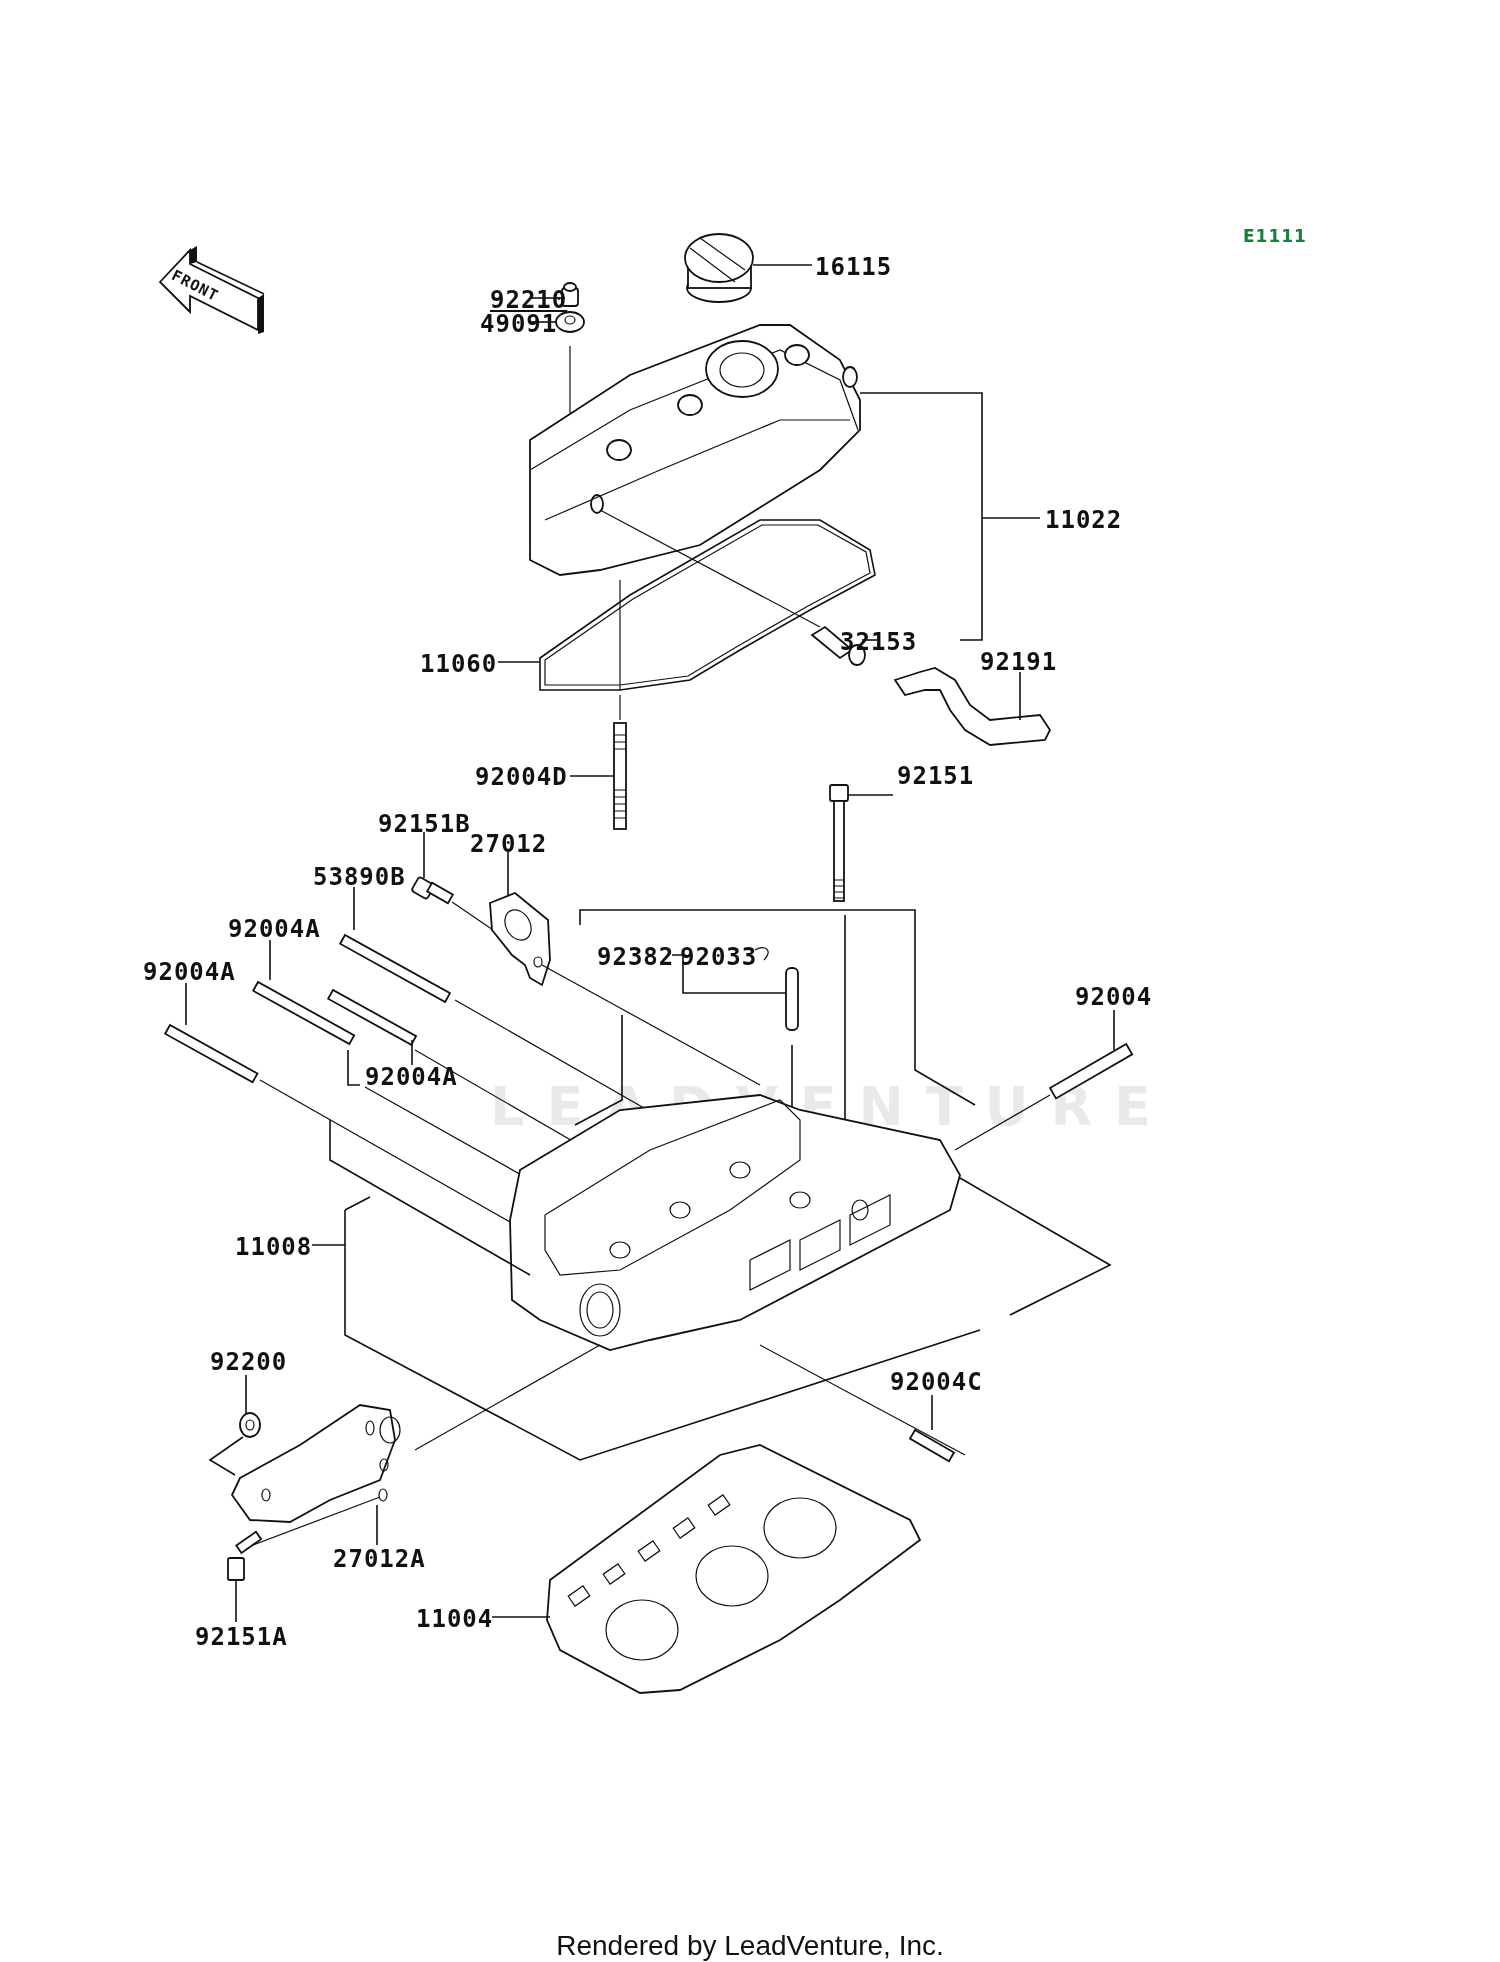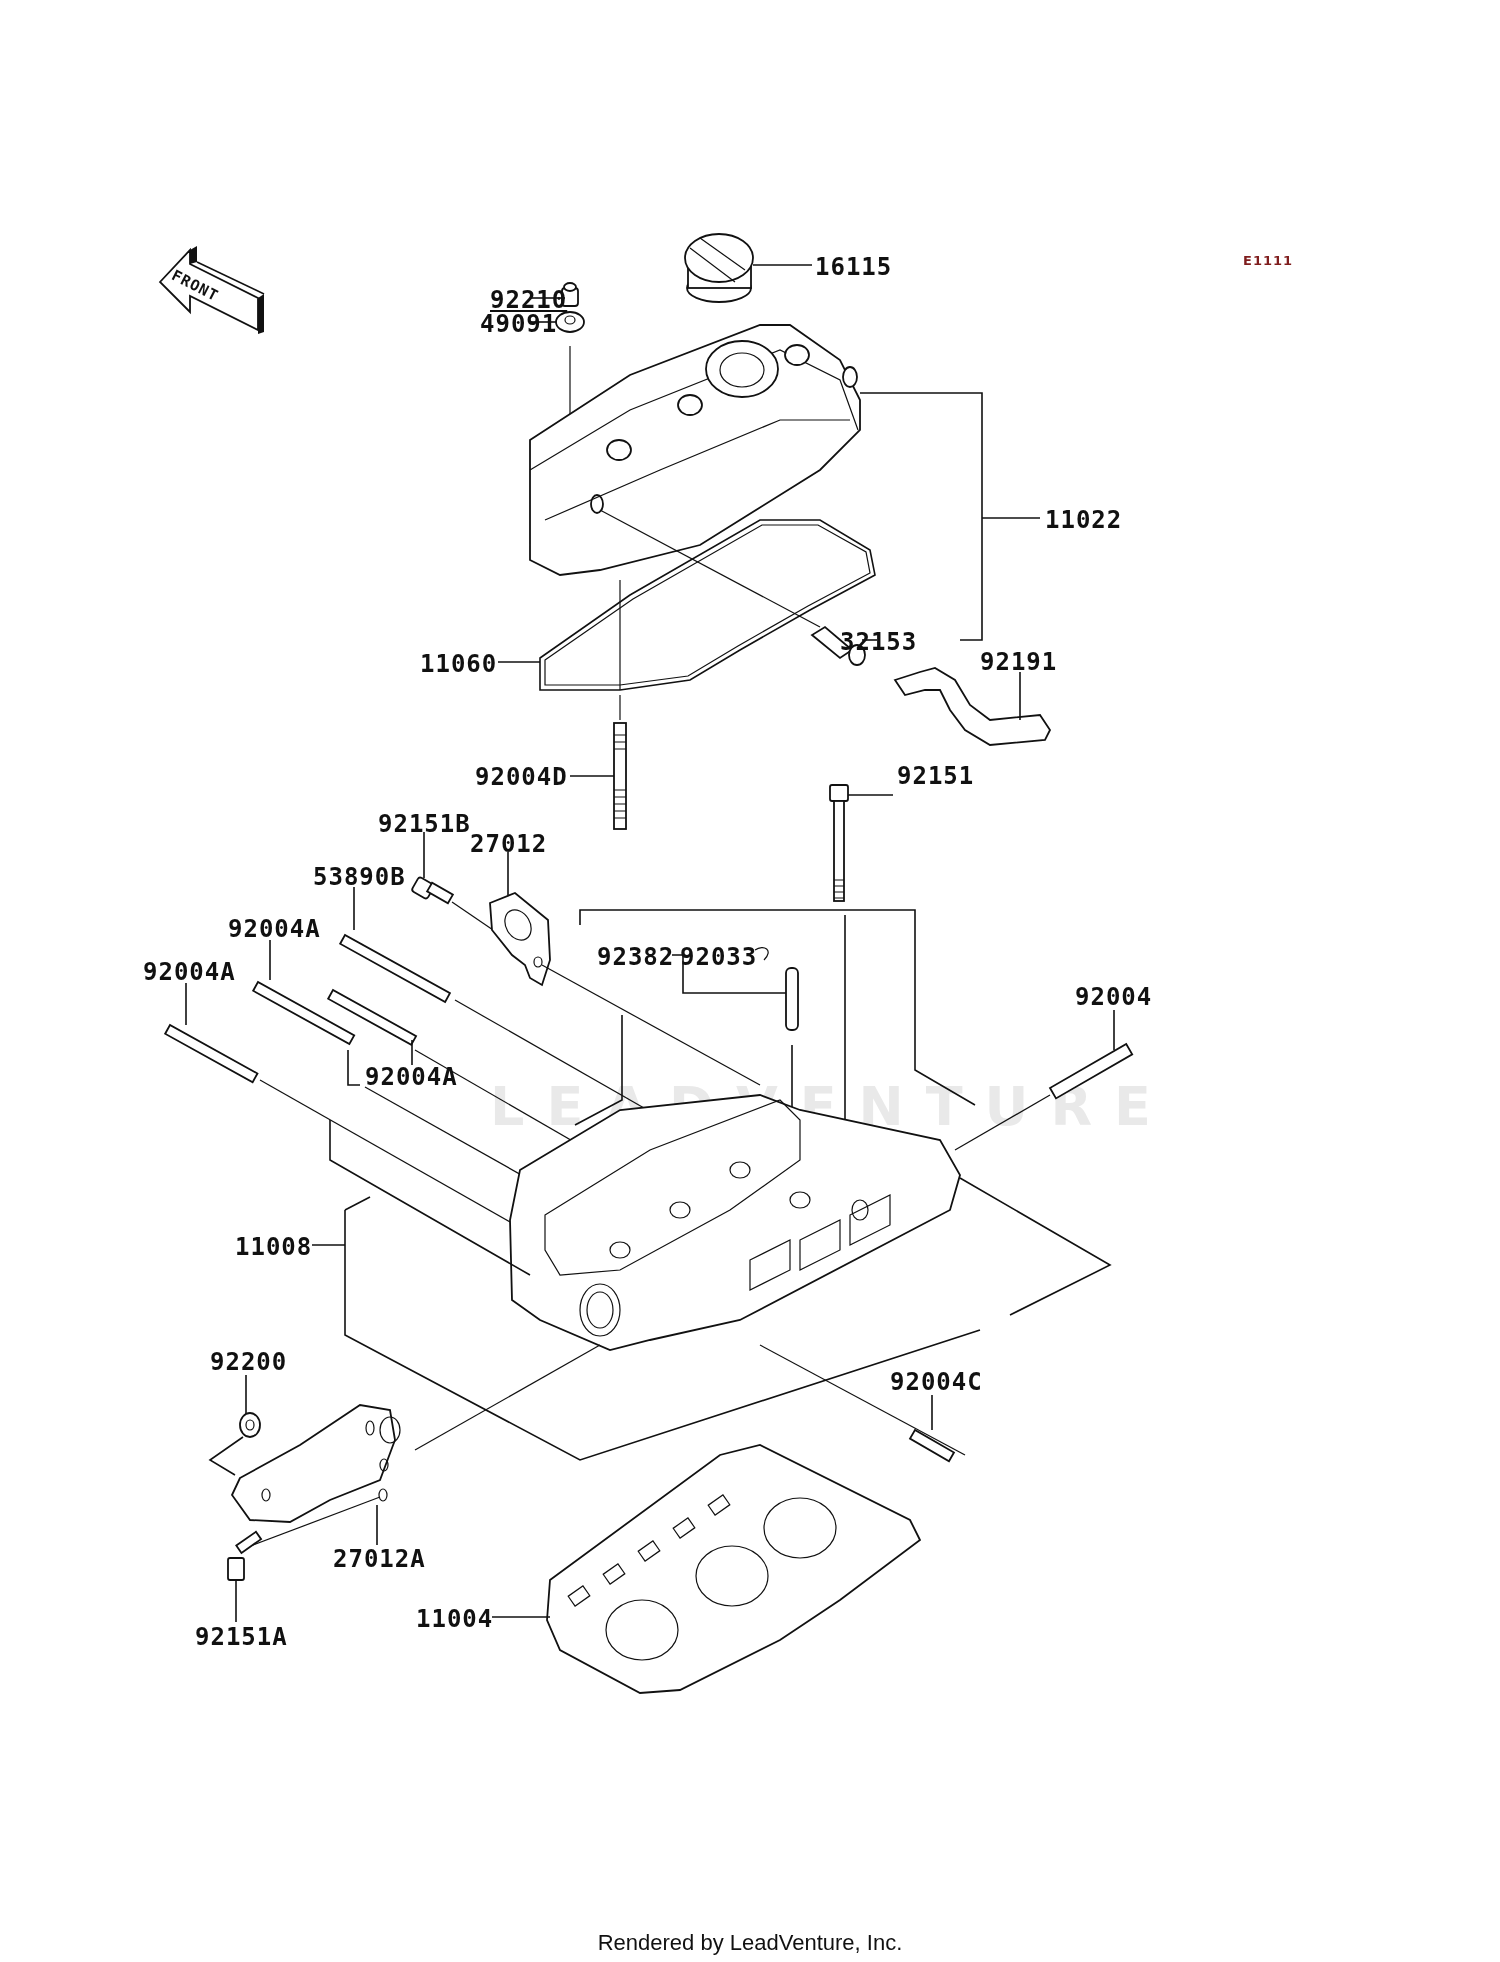--- a/index.html
+++ b/index.html
@@ -1,20 +1,20 @@
 <!DOCTYPE html>
 <html><head>
 <meta charset="utf-8">
 <style>
   html, body { margin:0; padding:0; background:#ffffff; }
   body { width:1500px; height:1962px; position:relative; overflow:hidden; font-family:"DejaVu Sans", sans-serif; }
   #diagram { position:absolute; left:0; top:0; width:1500px; height:1962px; }
   .lbl { position:absolute; font-family:"DejaVu Sans Mono", monospace; font-weight:bold; font-size:24px; color:#111; letter-spacing:1px; white-space:nowrap; line-height:1; }
-  .code { position:absolute; font-family:"DejaVu Sans", sans-serif; font-weight:bold; font-size:13px; color:#7f1d1d; letter-spacing:1px;margin-top:27px; }
-  .footer { position:absolute; left:0; width:1500px; top:1930px; text-align:center; font-family:"Liberation Sans", sans-serif; font-size:22px; color:#111; }
+  .code { position:absolute; font-family:"DejaVu Sans", sans-serif; font-weight:bold; font-size:17px; color:#15803d; letter-spacing:1px; }
+  .footer { position:absolute; left:0; width:1500px; top:1930px; text-align:center; font-family:"Liberation Sans", sans-serif; font-size:28px; color:#111; }
   .wm { position:absolute; font-family:"DejaVu Sans", sans-serif; font-size:54px; letter-spacing:22px; color:#e9e9e9; font-weight:bold; }
   svg .ln { stroke:#111; stroke-width:1.6; fill:none; }
   svg .pt { stroke:#111; stroke-width:1.8; fill:#fff; }
   svg .thin { stroke:#111; stroke-width:1.2; fill:none; }
 </style>
 </head>
 <body>
 
 <div class="wm" style="left:490px; top:1075px;">LEADVENTURE</div>
 

